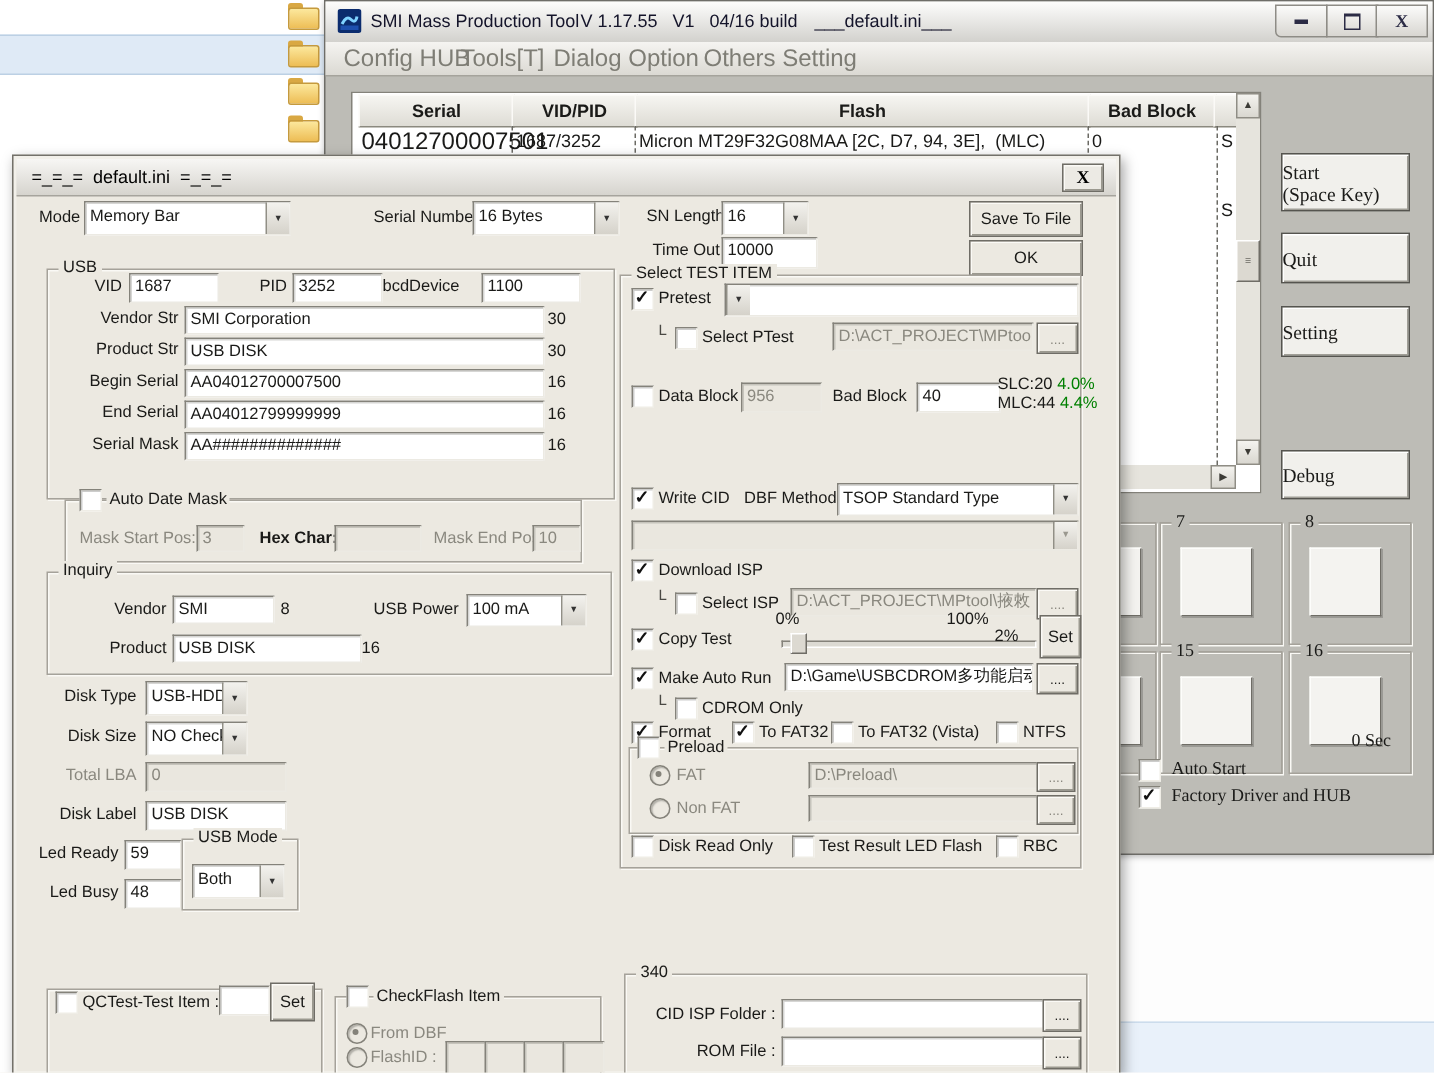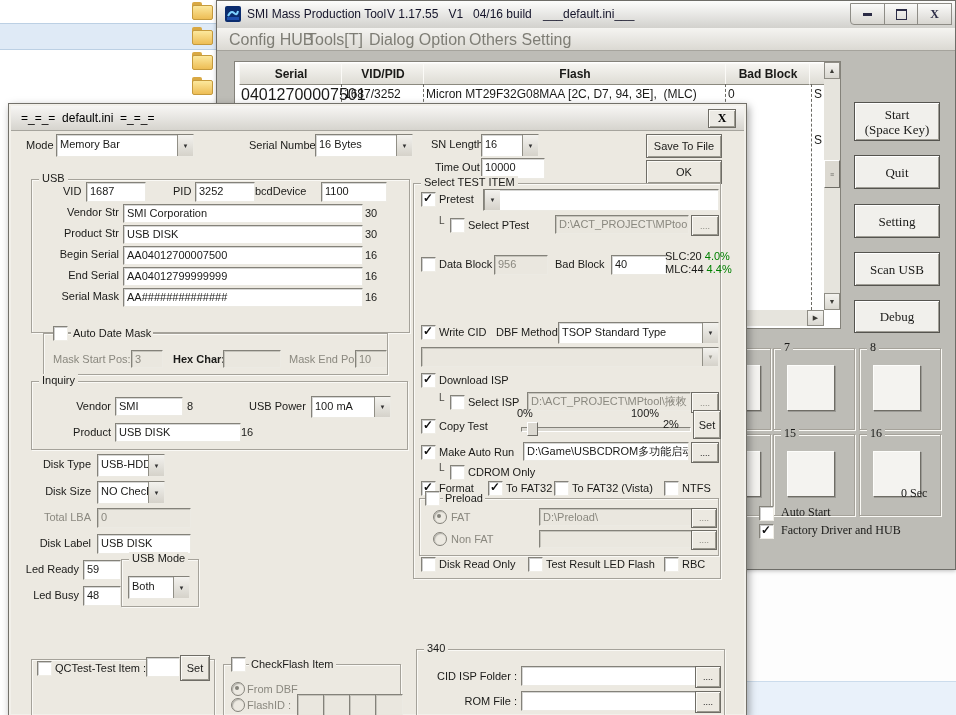--- a/index.html
+++ b/index.html
@@ -29,21 +29,21 @@
   .combo{display:flex;border:1px solid;border-color:#84827a #eceae3 #eceae3 #84827a;background:#fff;
          box-shadow:inset 1px 1px 0 rgba(90,90,85,.25)}
   .combo .val{flex:1;padding:2px 3px;white-space:pre;overflow:hidden;line-height:14px}
   .combo .dd{width:15px;background:linear-gradient(#f3f2ee,#d5d2ca);border-left:1px solid #918f86;
              display:flex;align-items:center;justify-content:center;font-size:6px;color:#333}
   .combo.gray{background:#eae7df}.combo.gray .dd{color:#9a988f}
   .btn{background:#ece9e1;border:1px solid #6f6d66;box-shadow:inset 1px 1px 0 #fbfaf6,inset -1px -1px 0 #9b998f;
        display:flex;align-items:center;justify-content:center;white-space:pre}
   .sbtn{font-family:"Liberation Serif",serif;font-size:13px;background:#f1f0ec;border:1px solid #55544f;
         box-shadow:inset 1px 1px 0 #fff,inset -1px -1px 0 #a09e96;
-        display:flex;flex-direction:column;align-items:center;justify-content:center;line-height:15px}
+        display:flex;flex-direction:column;align-items:flex-start;justify-content:center;line-height:15px}
   .gb{border:1px solid #a5a29a;box-shadow:inset 1px 1px 0 #faf9f5,1px 1px 0 #faf9f5}
   .gl{position:absolute;top:-8px;left:7px;background:#ece9e1;padding:0 3px;line-height:13px;white-space:pre}
   .gb.m .gl{background:#bdbcb6;font-family:"Liberation Serif",serif;font-size:12px}
   .cb{width:13px;height:13px;background:#fff;border:1px solid;border-color:#84827a #efede6 #efede6 #84827a;
       box-shadow:inset 1px 1px 0 rgba(90,90,85,.3)}
   .cb.on::after{content:"✓";position:absolute;left:1px;top:-2px;font-size:12px;font-weight:bold;color:#111}
   .rb{width:12px;height:12px;border-radius:50%;background:#fff;border:1px solid #84827a;
       box-shadow:inset 1px 1px 1px rgba(90,90,85,.4)}
   .rb.dis2{background:#ece9e1}
   .rb.on::after{content:"";position:absolute;left:3px;top:3px;width:4px;height:4px;border-radius:50%;background:#84827a}
@@ -134,21 +134,20 @@
         <div class="ab sab" style="left:572px;top:0;width:15px;height:14px">▶</div>
       </div>
     </div>
 
     <div class="ab sbtn" style="left:637px;top:101px;width:84px;height:37px">
       <span>Start</span>
       <span>(Space Key)</span>
     </div>
     <div class="ab sbtn" style="left:637px;top:154px;width:84px;height:32px">Quit</div>
     <div class="ab sbtn" style="left:637px;top:203px;width:84px;height:32px">Setting</div>
-    <div class="ab sbtn" style="left:637px;top:251px;width:84px;height:32px">Scan USB</div>
     <div class="ab sbtn" style="left:637px;top:299px;width:84px;height:31px">Debug</div>
 
     <div class="ab gb m" style="left:472px;top:347px;width:80px;height:80px">
       <div class="ab slotbox" style="left:23px;top:16px;width:46px;height:44px"></div>
     </div>
     <div class="ab gb m" style="left:556px;top:347px;width:80px;height:80px">
       <span class="gl">7</span>
       <div class="ab slotbox" style="left:13px;top:16px;width:46px;height:44px"></div>
     </div>
     <div class="ab gb m" style="left:642px;top:347px;width:80px;height:80px">

